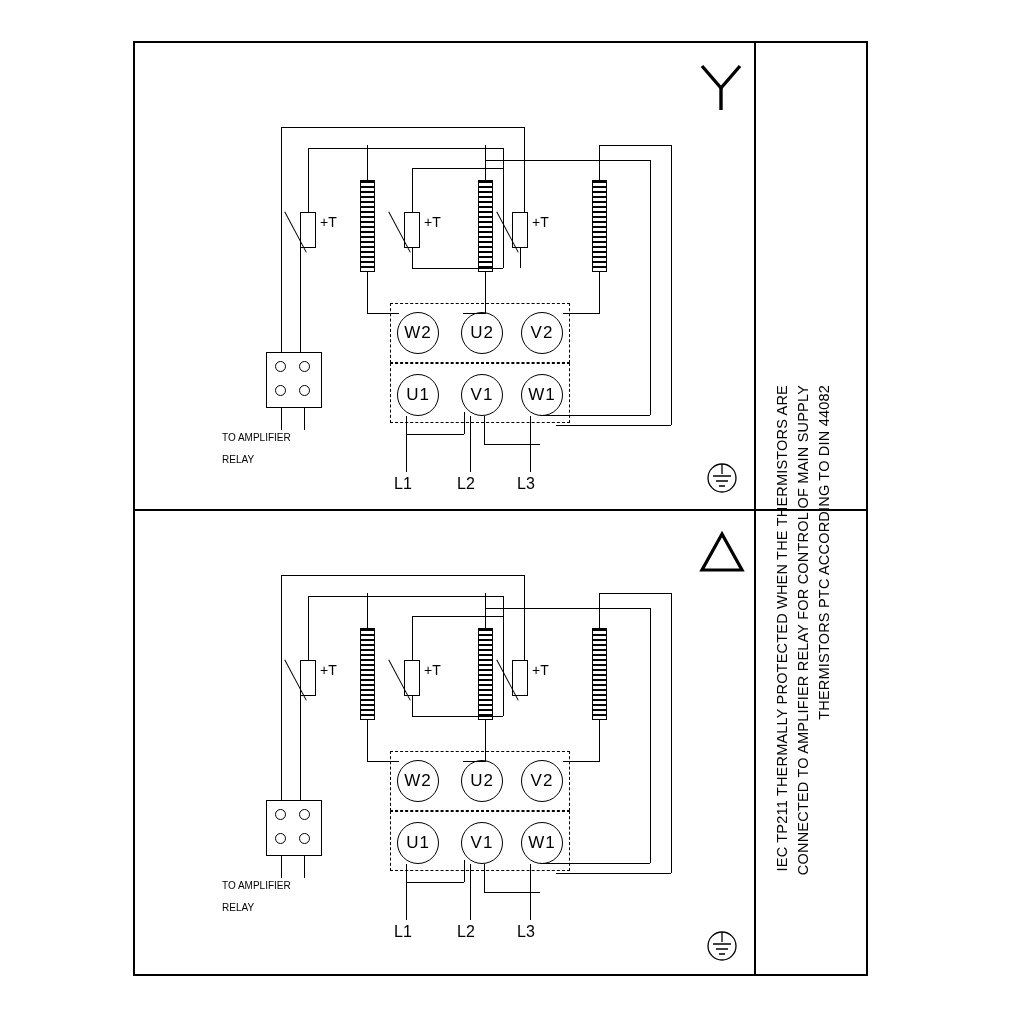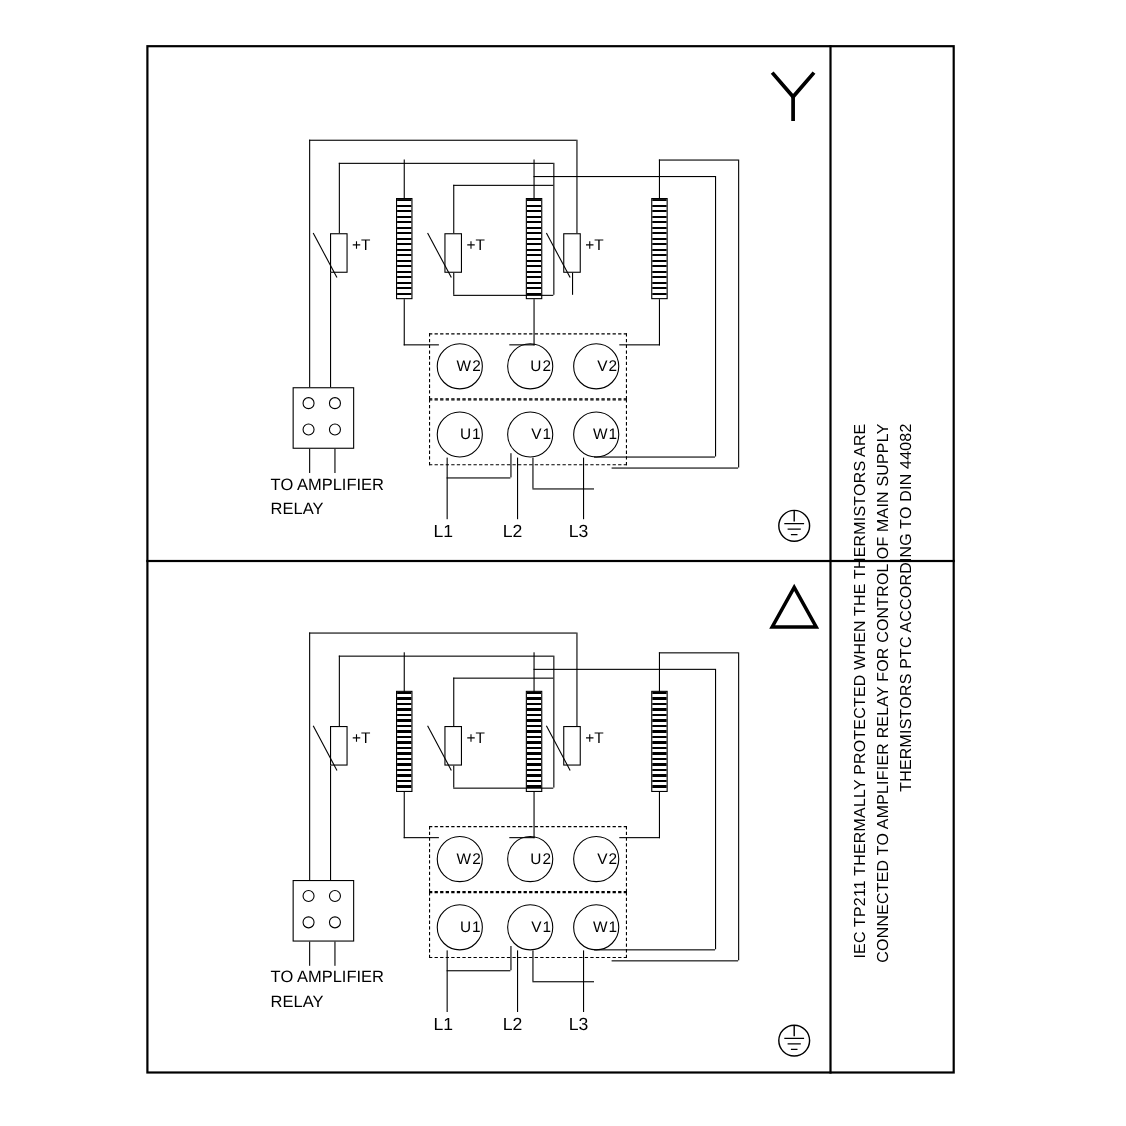--- a/index.html
+++ b/index.html
@@ -37,23 +37,23 @@
 
   
   .term {
     position: absolute;
     width: 42px;
     height: 42px;
     border: 1.5px solid #000;
     border-radius: 50%;
     box-sizing: border-box;
     background: #fff;
-    font-size: 14px;
+    font-size: 17px;
     line-height: 39px;
-    text-align: right;
+    text-align: center;
     letter-spacing: 1px;
   }
   
   .dashbox {
     position: absolute;
     border: 1.2px dashed #000;
     box-sizing: border-box;
     background: transparent;
   }
   
@@ -106,23 +106,22 @@
     position: absolute;
     width: 11px;
     height: 11px;
     border: 1.3px solid #000;
     border-radius: 50%;
     box-sizing: border-box;
     background: #fff;
   }
   .label {
     position: absolute;
-    font-size: 15px;
+    font-size: 10px;
     white-space: nowrap;
-    margin-left: 24px;
   }
   .phase-label {
     position: absolute;
     font-size: 16px;
   }
   
   .sidetext {
     position: absolute;
     writing-mode: vertical-rl;
     transform: rotate(180deg);

